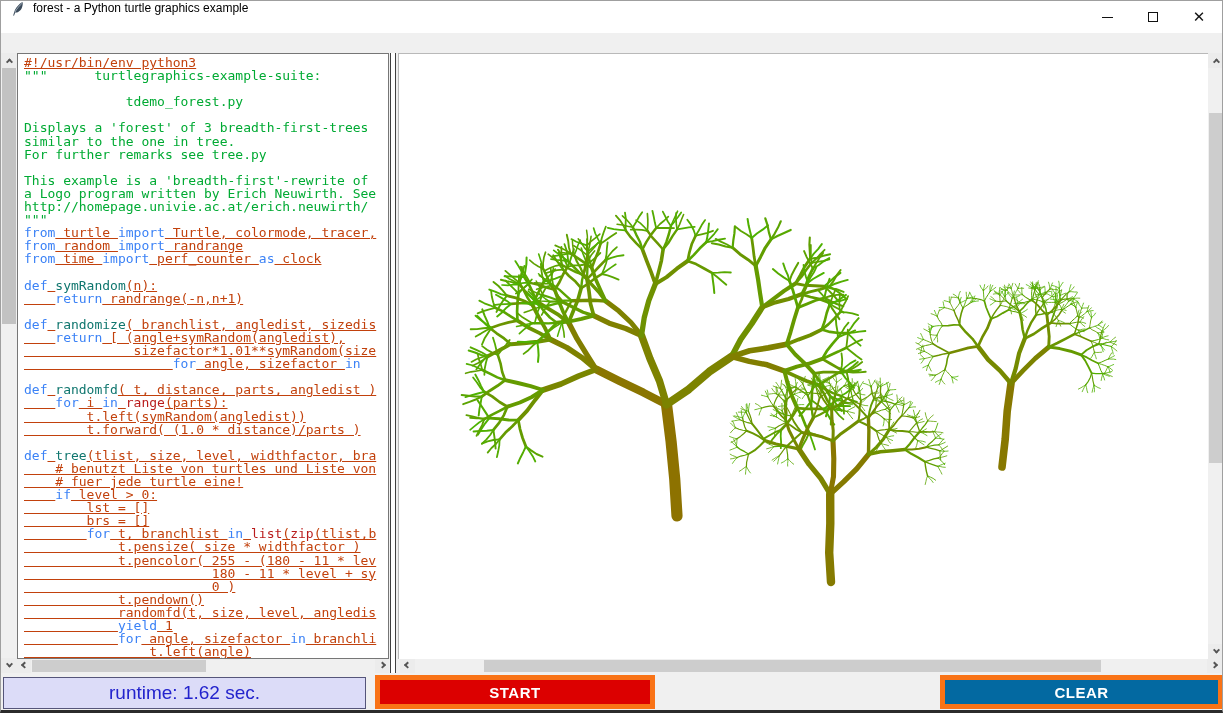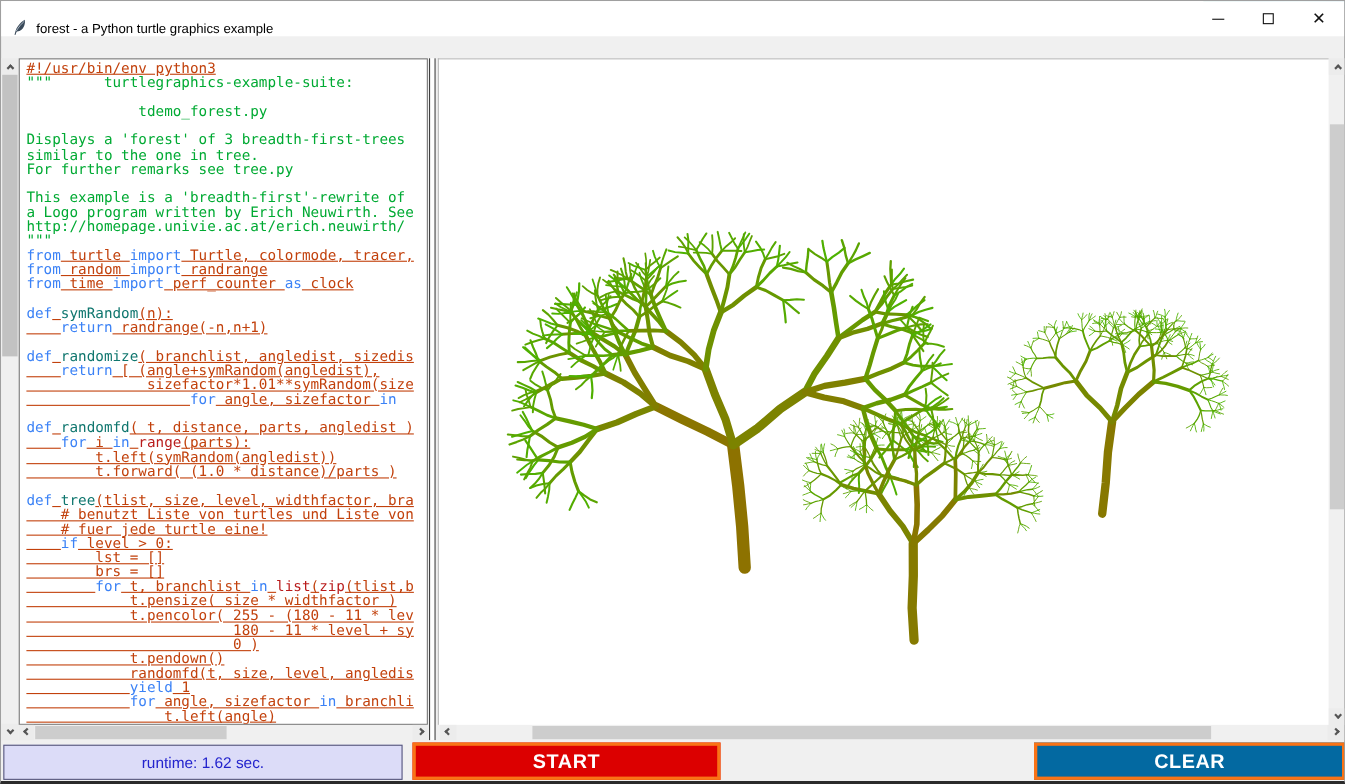--- a/index.html
+++ b/index.html
@@ -4,21 +4,21 @@
 <style>
   * { margin:0; padding:0; box-sizing:border-box; }
   html,body { width:1223px; height:713px; font-family:"Liberation Sans", sans-serif; background:#ffffff; }
   .window { position:relative; width:1223px; height:713px; background:#f0f0f0; border:1px solid #9f9f9f; border-bottom:3px solid #2b2b2b; overflow:hidden; }
 
   
   .desktop-sliver { position:absolute; top:0; right:0; width:128px; height:7px;
     background:linear-gradient(90deg,#57b0a0,#3e9ab4 40%,#63b8c0 70%,#2e8fae); }
 
   
-  .titlebar { position:absolute; left:0; top:0; width:100%; height:32px; background:#ffffff; display:flex; align-items:flex-end; }
+  .titlebar { position:absolute; left:0; top:0; width:100%; height:32px; background:#ffffff; display:flex; align-items:flex-start; }
   .app-icon { width:16px; height:16px; margin-left:9px; margin-right:7px; flex:none; }
   .title-text { font-size:12px; color:#000000; }
   .win-controls { position:absolute; right:0; top:0; height:32px; display:flex; }
   .win-btn { width:46px; height:32px; display:flex; align-items:center; justify-content:center; color:#111; font-size:14px; }
   .glyph-min { width:11px; height:1px; background:#111; display:block; }
   .glyph-max { width:10px; height:10px; border:1px solid #111; display:block; }
   .glyph-close { font-size:15px; line-height:1; font-family:"DejaVu Sans", sans-serif; }
 
   
   .menubar { position:absolute; left:0; top:32px; width:100%; height:20px; background:#ffffff; display:flex; align-items:center; border-bottom:1px solid #e4e4e4; }
@@ -47,22 +47,22 @@
   
   .sash { position:absolute; left:389px; top:52px; width:6px; height:620px; background:#ffffff; border-left:1px solid #404040; border-right:1px solid #404040; }
 
   
   .canvas-pane { position:absolute; left:397px; top:52px; width:810px; height:606px; background:#ffffff; border-top:1px solid #b9b9b9; border-left:1px solid #b9b9b9; overflow:hidden; }
   .canvas-pane svg { display:block; }
 
   
   .bottombar { position:absolute; left:0; top:672px; width:100%; height:38px; background:#f0f0f0; }
   .runtime-box { position:absolute; left:2px; top:4px; width:363px; height:32px; background:#dcdcf8; border:1px solid #55557a; display:flex; align-items:center; justify-content:center; }
-  .runtime-text { font-size:14px; color:#2323cd;text-align:right; }
-  .ctl-btn { position:absolute; top:2px; height:34px; display:flex; align-items:center; justify-content:center; font-size:18px; font-weight:bold; letter-spacing:.5px; border:3px solid #f97316; }
+  .runtime-text { font-size:19px; color:#2323cd;text-align:right; }
+  .ctl-btn { position:absolute; top:2px; height:34px; display:flex; align-items:center; justify-content:center; font-size:15px; font-weight:bold; letter-spacing:.5px; border:5px solid #f97316; }
   .btn-start { left:374px; width:280px; }
   .btn-stop  { left:657px; width:279px; }
   .btn-clear { left:939px; width:283px; }
 </style>
 </head>
 <body>
 
 <div class="window">
 
   <div class="desktop-sliver"></div>

